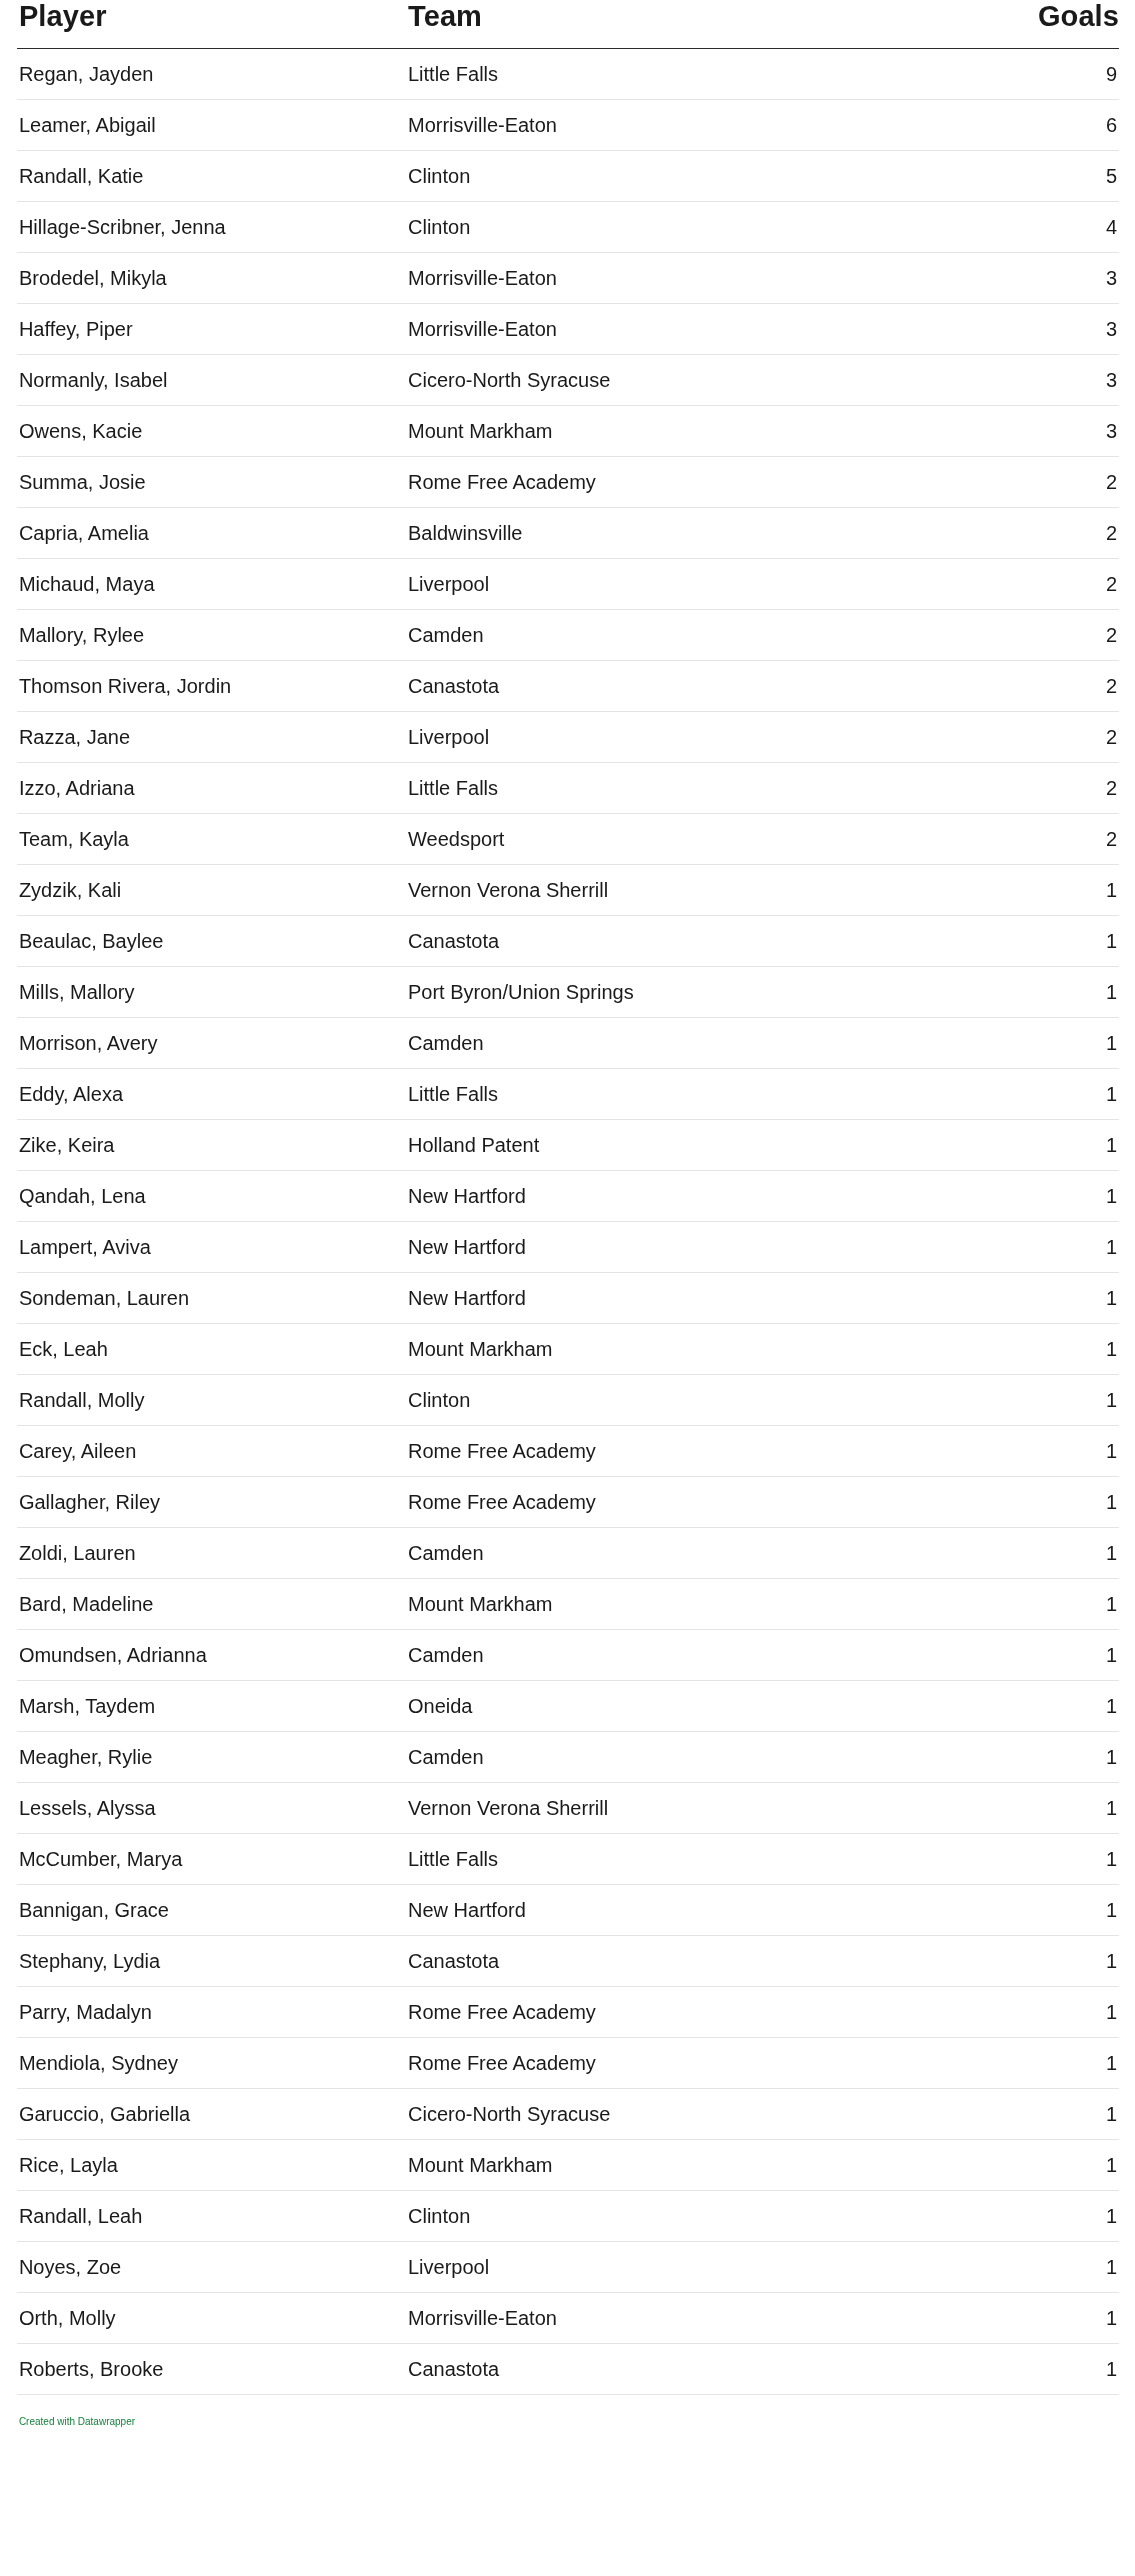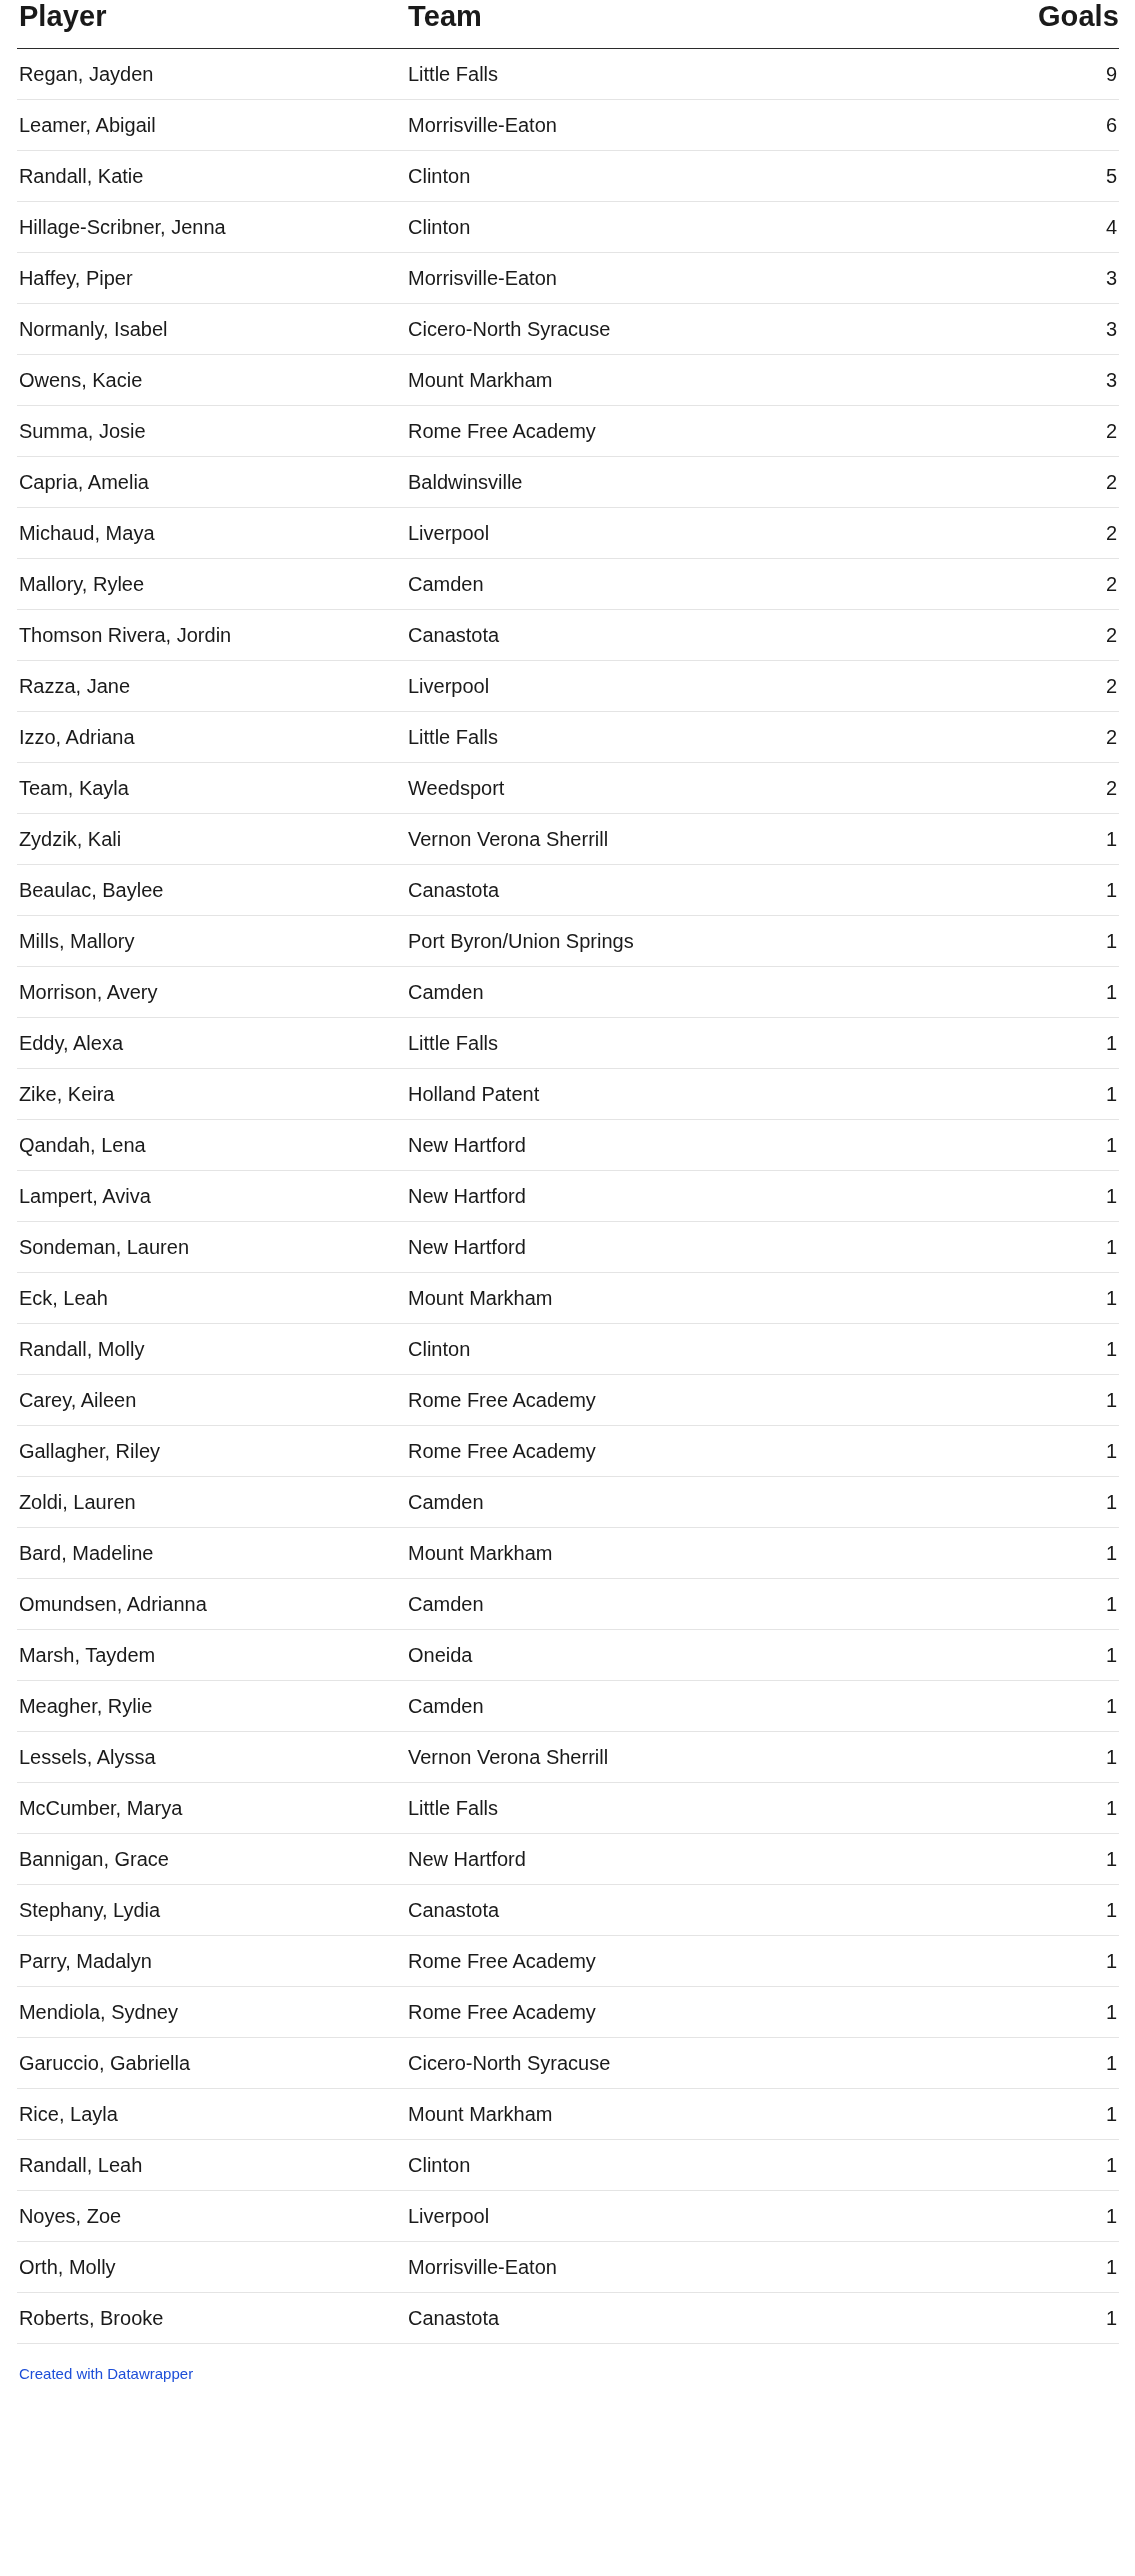--- a/index.html
+++ b/index.html
@@ -60,22 +60,22 @@
     text-align: right;
     padding-right: 1.9px;
   }
   tbody tr:last-child td {
     border-bottom: 0.9px solid #e4e4e4;
   }
 
   .footer {
     margin-top: 20.5px;
     padding-left: 1.9px;
-    font-size: 15px;
-    color: #1d4ed8;
+    font-size: 10px;
+    color: #15803d;
     font-family: "Liberation Sans", sans-serif;
   }
 </style>
 </head>
 <body>
 
 <div class="wrap">
   <table class="datatable">
     <colgroup>
       <col class="c-player">
@@ -104,20 +104,25 @@
           <td class="player">Randall, Katie</td>
           <td class="team">Clinton</td>
           <td class="num">5</td>
         </tr>
         <tr>
           <td class="player">Hillage-Scribner, Jenna</td>
           <td class="team">Clinton</td>
           <td class="num">4</td>
         </tr>
         <tr>
+          <td class="player">Brodedel, Mikyla</td>
+          <td class="team">Morrisville-Eaton</td>
+          <td class="num">3</td>
+        </tr>
+        <tr>
           <td class="player">Haffey, Piper</td>
           <td class="team">Morrisville-Eaton</td>
           <td class="num">3</td>
         </tr>
         <tr>
           <td class="player">Normanly, Isabel</td>
           <td class="team">Cicero-North Syracuse</td>
           <td class="num">3</td>
         </tr>
         <tr>

